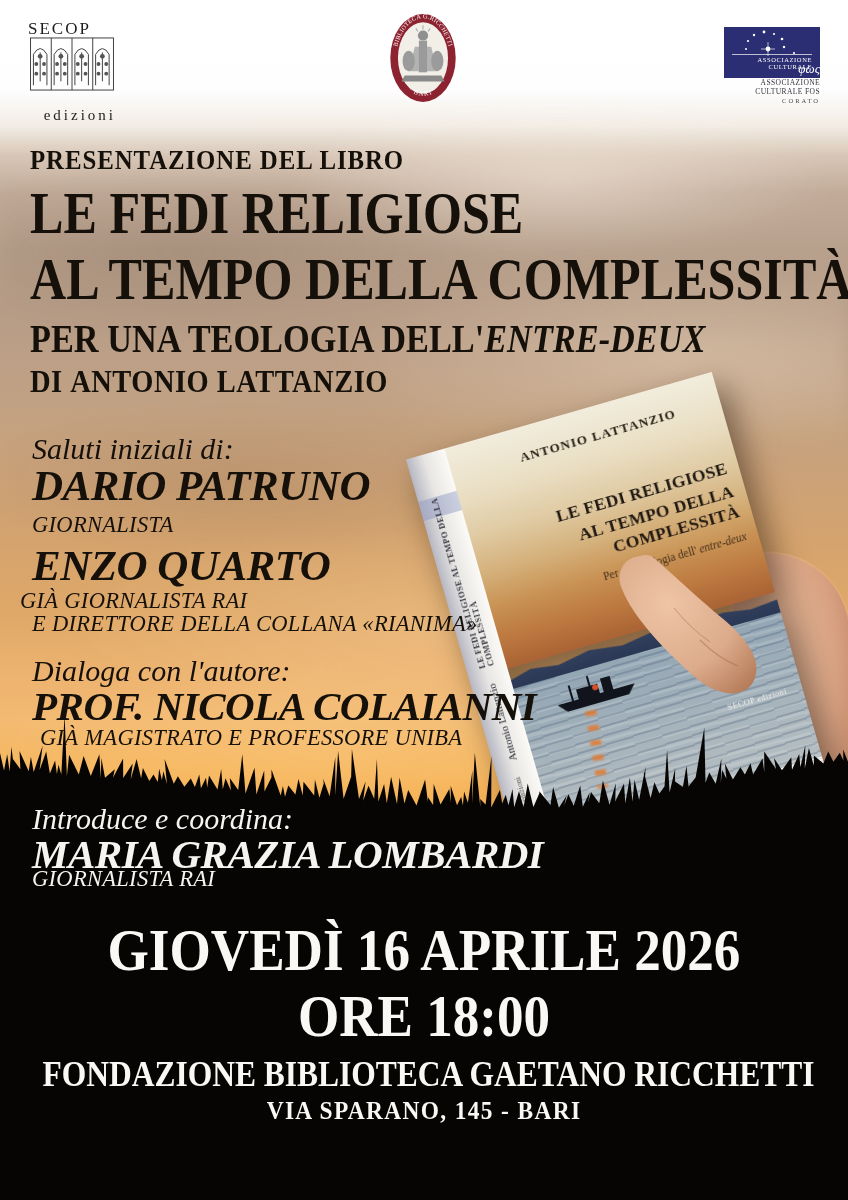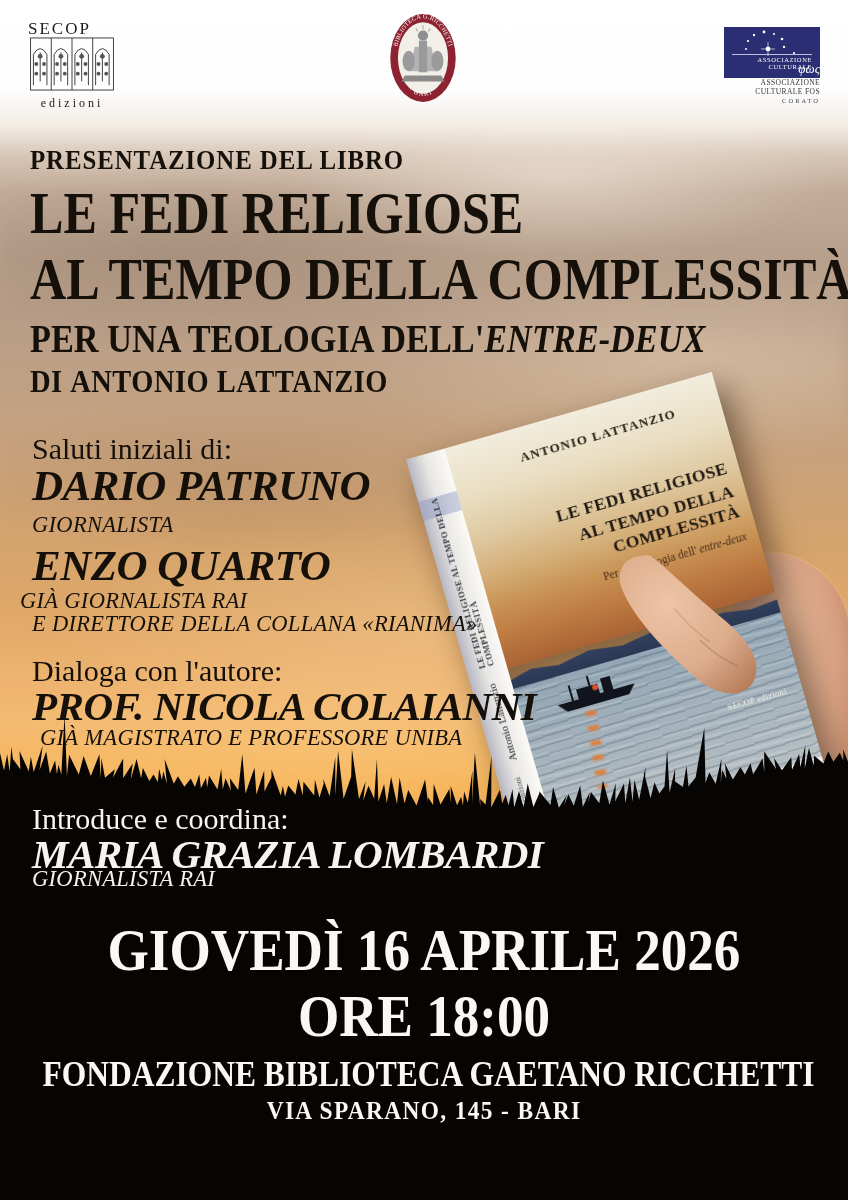--- a/index.html
+++ b/index.html
@@ -25,42 +25,42 @@
     background:radial-gradient(closest-side, rgba(255,220,150,.9), rgba(250,172,72,.4) 55%, rgba(250,160,60,0) 100%);}
   .layer{position:absolute;inset:0;width:848px;height:1200px;}
   .hand-palm{z-index:3;}
   .thumb{z-index:5;}
   .grass{z-index:6;}
   .content{position:absolute;inset:0;z-index:7;}
 
   
   .logo-secop{position:absolute;left:28px;top:20px;width:88px;color:#1d1d1d;}
   .secop-name{font-size:17px;letter-spacing:2px;line-height:1;}
-  .secop-sub{font-size:12px;letter-spacing:3px;text-align:center;margin-top:1px;}
+  .secop-sub{font-size:15px;letter-spacing:3px;text-align:right;margin-top:12px;}
   .logo-seal{position:absolute;left:388px;top:12px;width:70px;height:92px;}
   .logo-fos{position:absolute;left:724px;top:27px;width:96px;text-align:right;}
   .fos-box{position:relative;width:96px;height:51px;background:#2b2e72;overflow:hidden;}
   .fos-box-label{position:absolute;left:8px;right:8px;top:27px;border-top:1px solid rgba(255,255,255,.7);
     color:#fff;font-size:6.5px;letter-spacing:.6px;padding-top:1px;font-family:"Liberation Serif",serif;}
   .fos-phos{position:absolute;left:0;right:0;top:35px;color:#fff;font-size:13px;font-style:italic;line-height:1;}
   .fos-caption{font-size:7.5px;color:#34353e;letter-spacing:.4px;font-family:Liberation Serif, serif;}
   .fos-city{font-size:6.5px;color:#4a4b55;letter-spacing:2px;margin-top:1px;}
 
   
   .txt{position:absolute;line-height:1;color:#15100a;white-space:nowrap;}
   .condL{transform:scaleX(.85);transform-origin:left top;}
   .kicker{left:30px;top:147px;font-size:27px;font-weight:700;letter-spacing:1px;transform:scaleX(.92);transform-origin:left top;}
   .title-1{left:30px;top:184px;font-size:59px;font-weight:700;}
   .title-2{left:30px;top:250px;font-size:59px;font-weight:700;}
   .title-sub{left:30px;top:319px;font-size:39px;font-weight:700;transform:scaleX(.88);transform-origin:left top;}
   .title-sub em{font-style:italic;}
   .author-line{left:30px;top:366px;font-size:31px;font-weight:700;letter-spacing:.5px;transform:scaleX(.92);transform-origin:left top;}
 
   
-  .s-label{font-size:30px;}
+  .s-label{font-style:italic;font-size:30px;}
   .s-name{font-style:italic;font-weight:700;font-size:43px;letter-spacing:-.5px;}
   .s-name.sm{font-size:41px;}
   .s-role{font-style:italic;font-size:22.5px;letter-spacing:.3px;}
   .light{color:#f6f4f0;}
 
   
   .center{left:0;width:848px;text-align:center;transform:scaleX(.9);transform-origin:center top;color:#faf8f4;}
   .ev-date{top:921px;font-size:59px;font-weight:700;}
   .ev-time{top:987px;font-size:59px;font-weight:700;}
   .ev-venue{top:1057px;font-size:35px;font-weight:700;}

